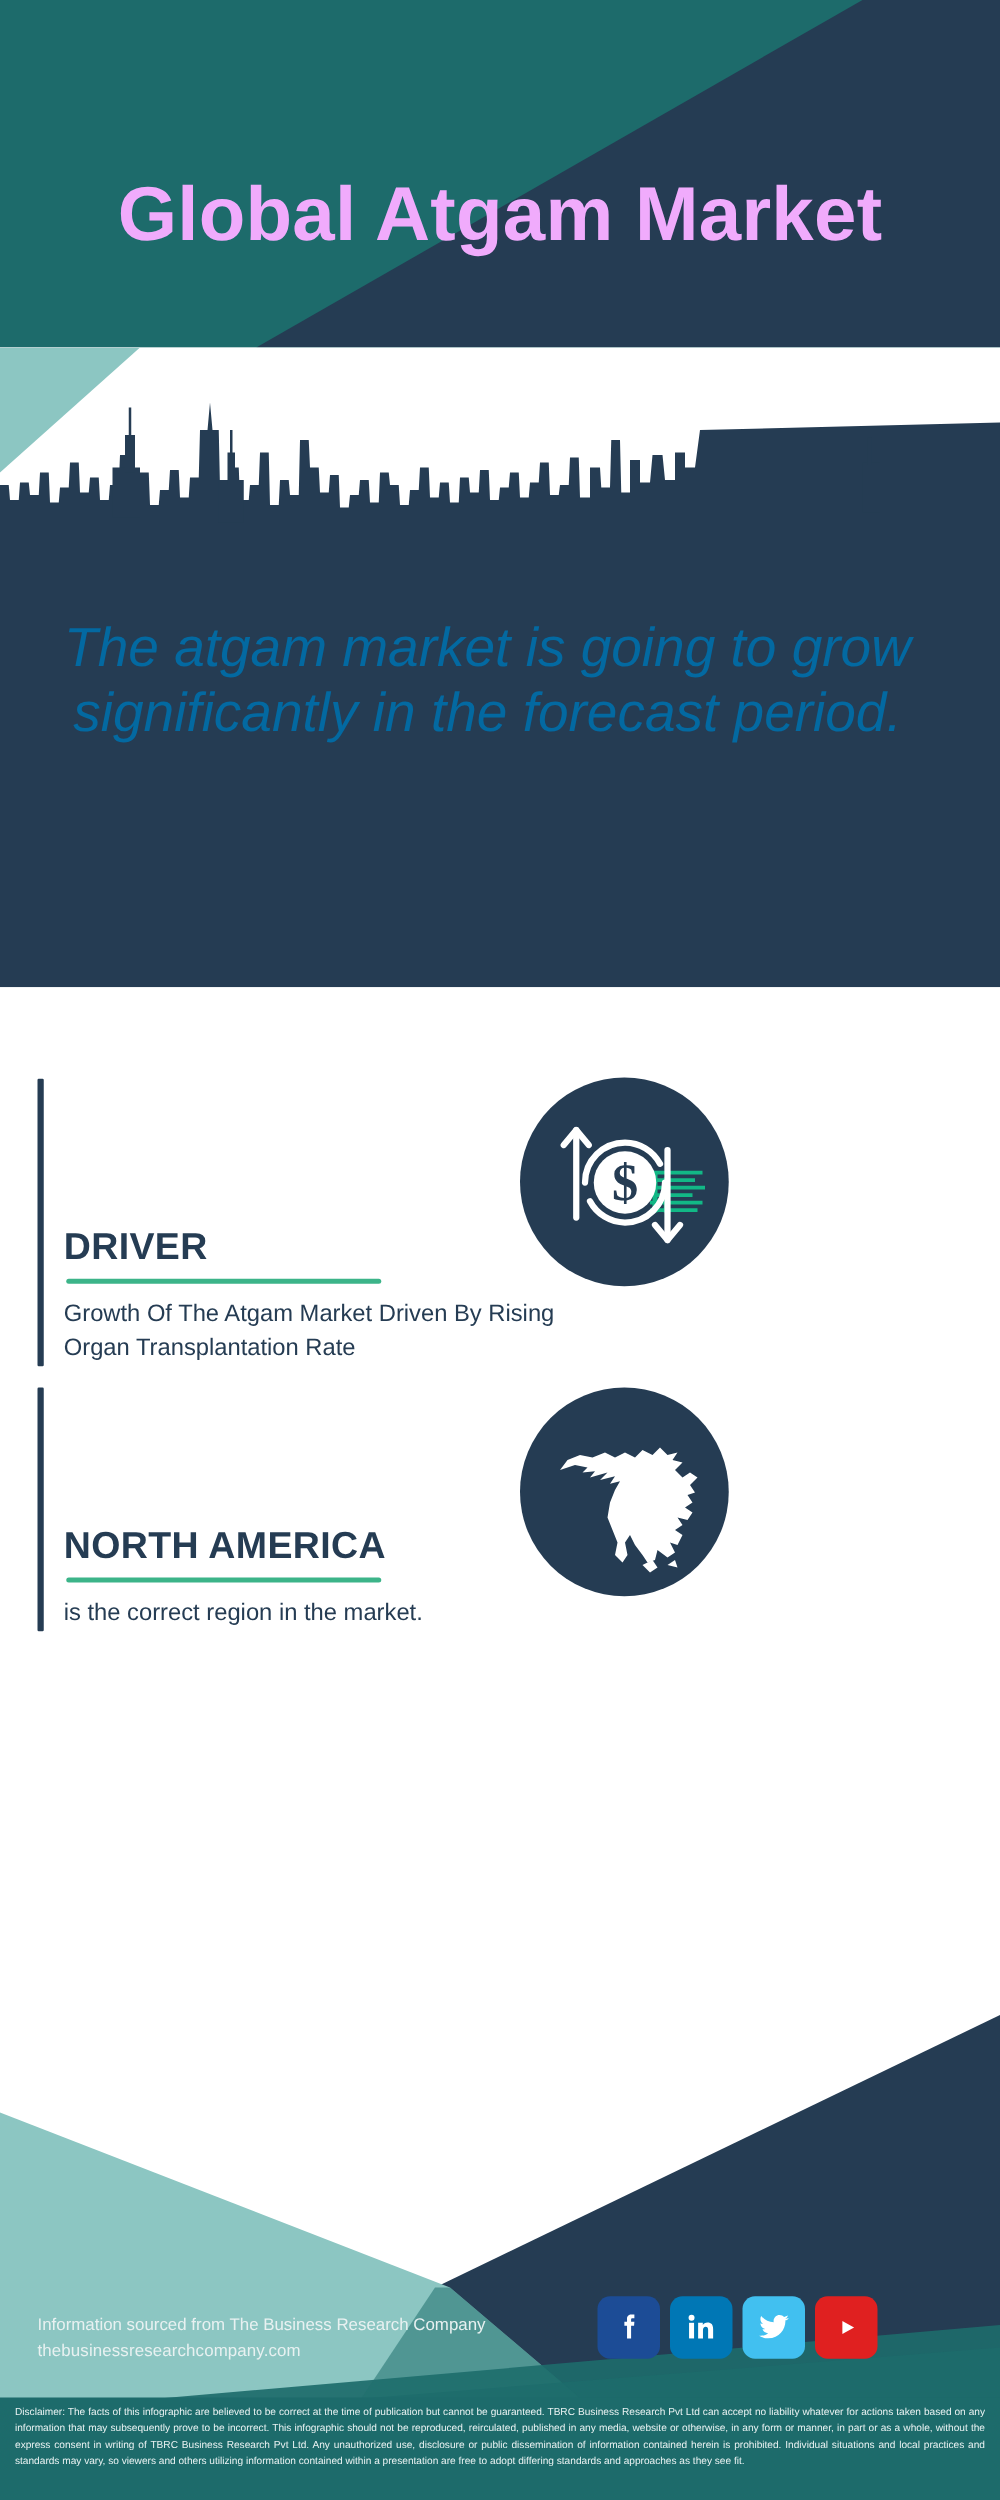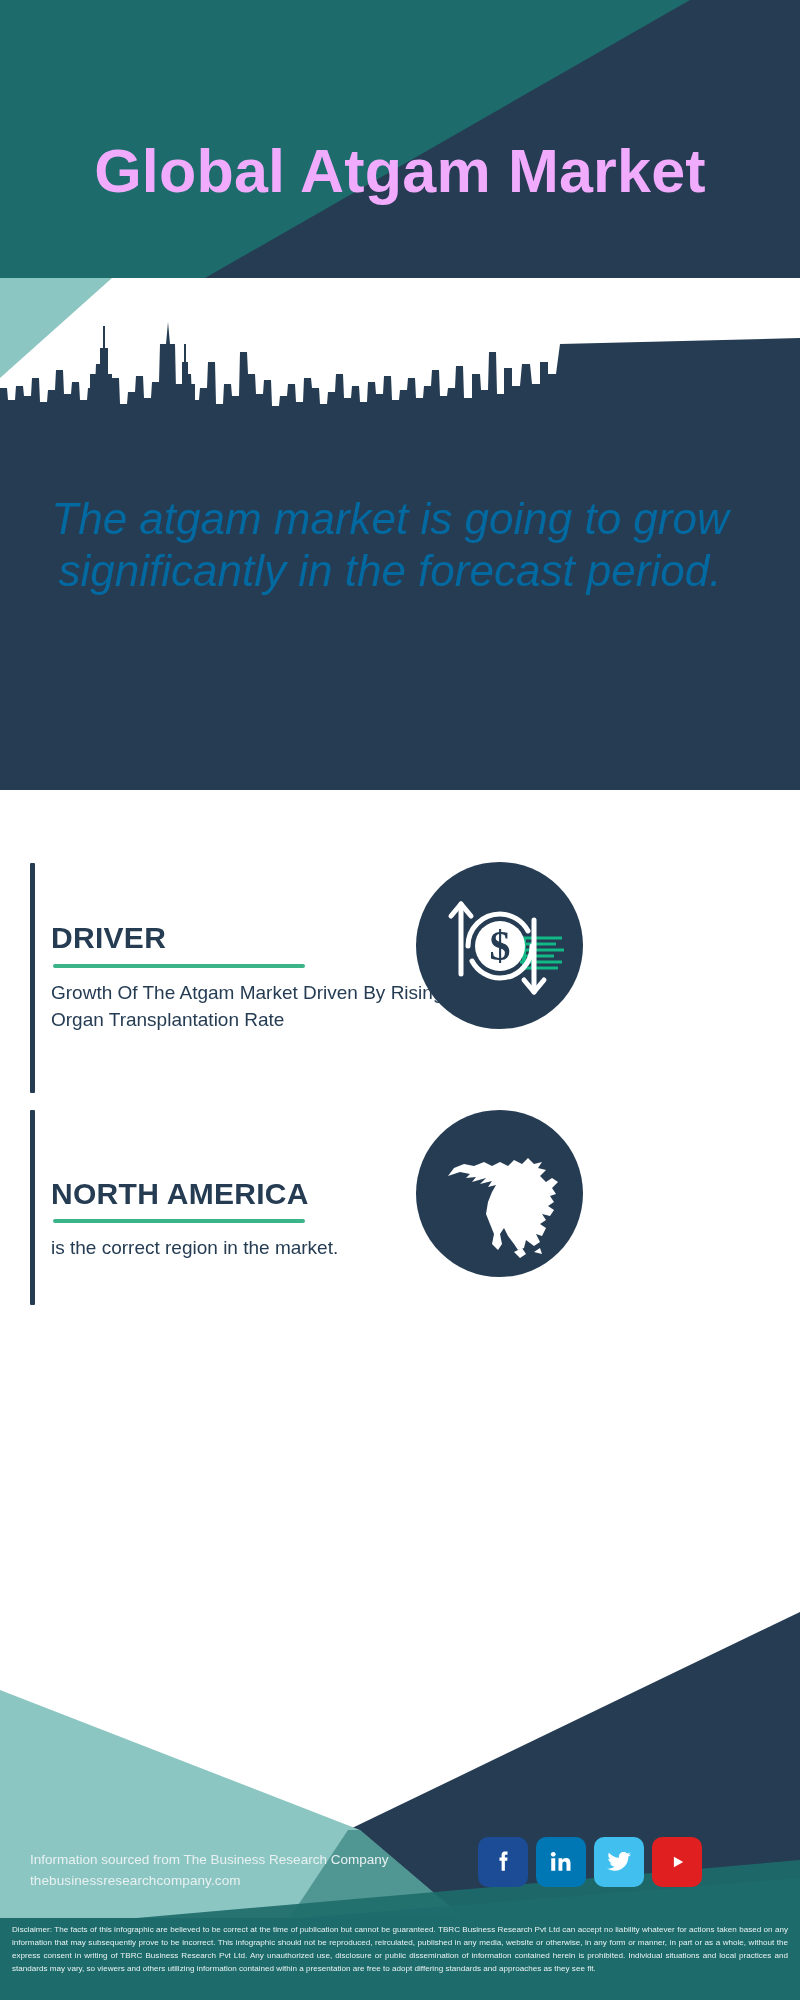--- a/index.html
+++ b/index.html
@@ -29,21 +29,21 @@
     position:absolute;left:50px;top:215px;width:680px;
     text-align:center;color:#0369a1;
     font-size:44px;line-height:1.18;font-weight:400;
     z-index:4;
     font-style:italic;
   }
 
   
   .mid{position:absolute;left:0;top:790px;width:800px;height:740px;background:#ffffff;}
 
-  .insight{position:absolute;display:flex;align-items:center;}
+  .insight{position:absolute;display:flex;align-items:flex-end;}
   .rule-v{width:5px;background:#253c53;border-radius:1px;flex:0 0 5px;}
   .insight-body{padding-left:16px;width:395px;}
   .ins-head{
     color:#253c53;font-size:30px;font-weight:bold;letter-spacing:0.3px;
     line-height:1.05;margin:0;
   }
   .ins-underline{height:4px;background:#3cb489;width:252px;margin:10px 0 12px 2px;border-radius:2px;}
   .ins-sub{color:#253c53;font-size:19px;font-weight:normal;line-height:1.42;margin:0;}
 
   .icon-circle{

